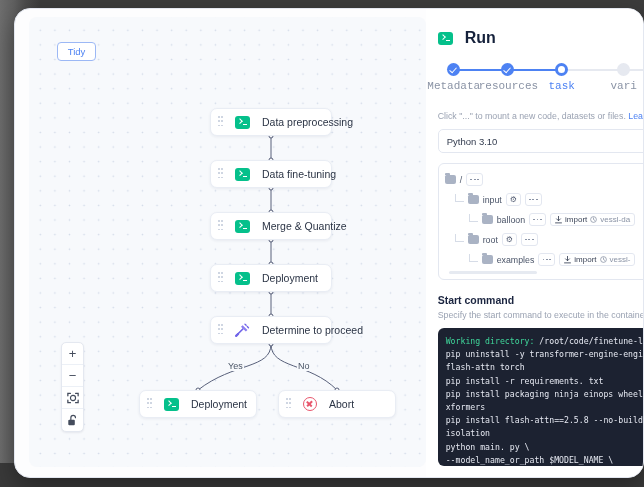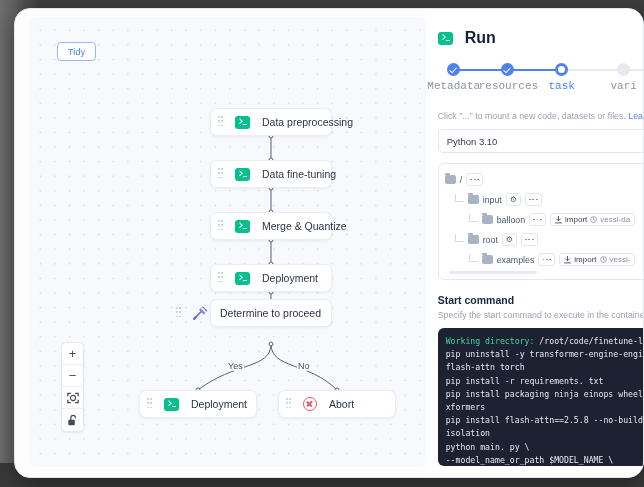--- a/index.html
+++ b/index.html
@@ -516,21 +516,21 @@
               <i></i>
               <i></i>
               <i></i>
               <i></i>
               <i></i>
               <i></i>
             </span>
             <span class="ico-term"></span>
             <span class="node-label">Deployment</span>
           </div>
-          <div class="node" style="left: 181px; top: 282px; width: 122px; justify-content: flex-end;">
+          <div class="node" style="left: 181px; top: 299px; width: 122px;">
             <span class="grip">
               <i></i>
               <i></i>
               <i></i>
               <i></i>
               <i></i>
               <i></i>
             </span>
             <span class="ico-gavel">
               <svg width="15" height="14" viewBox="0 0 16 15">

